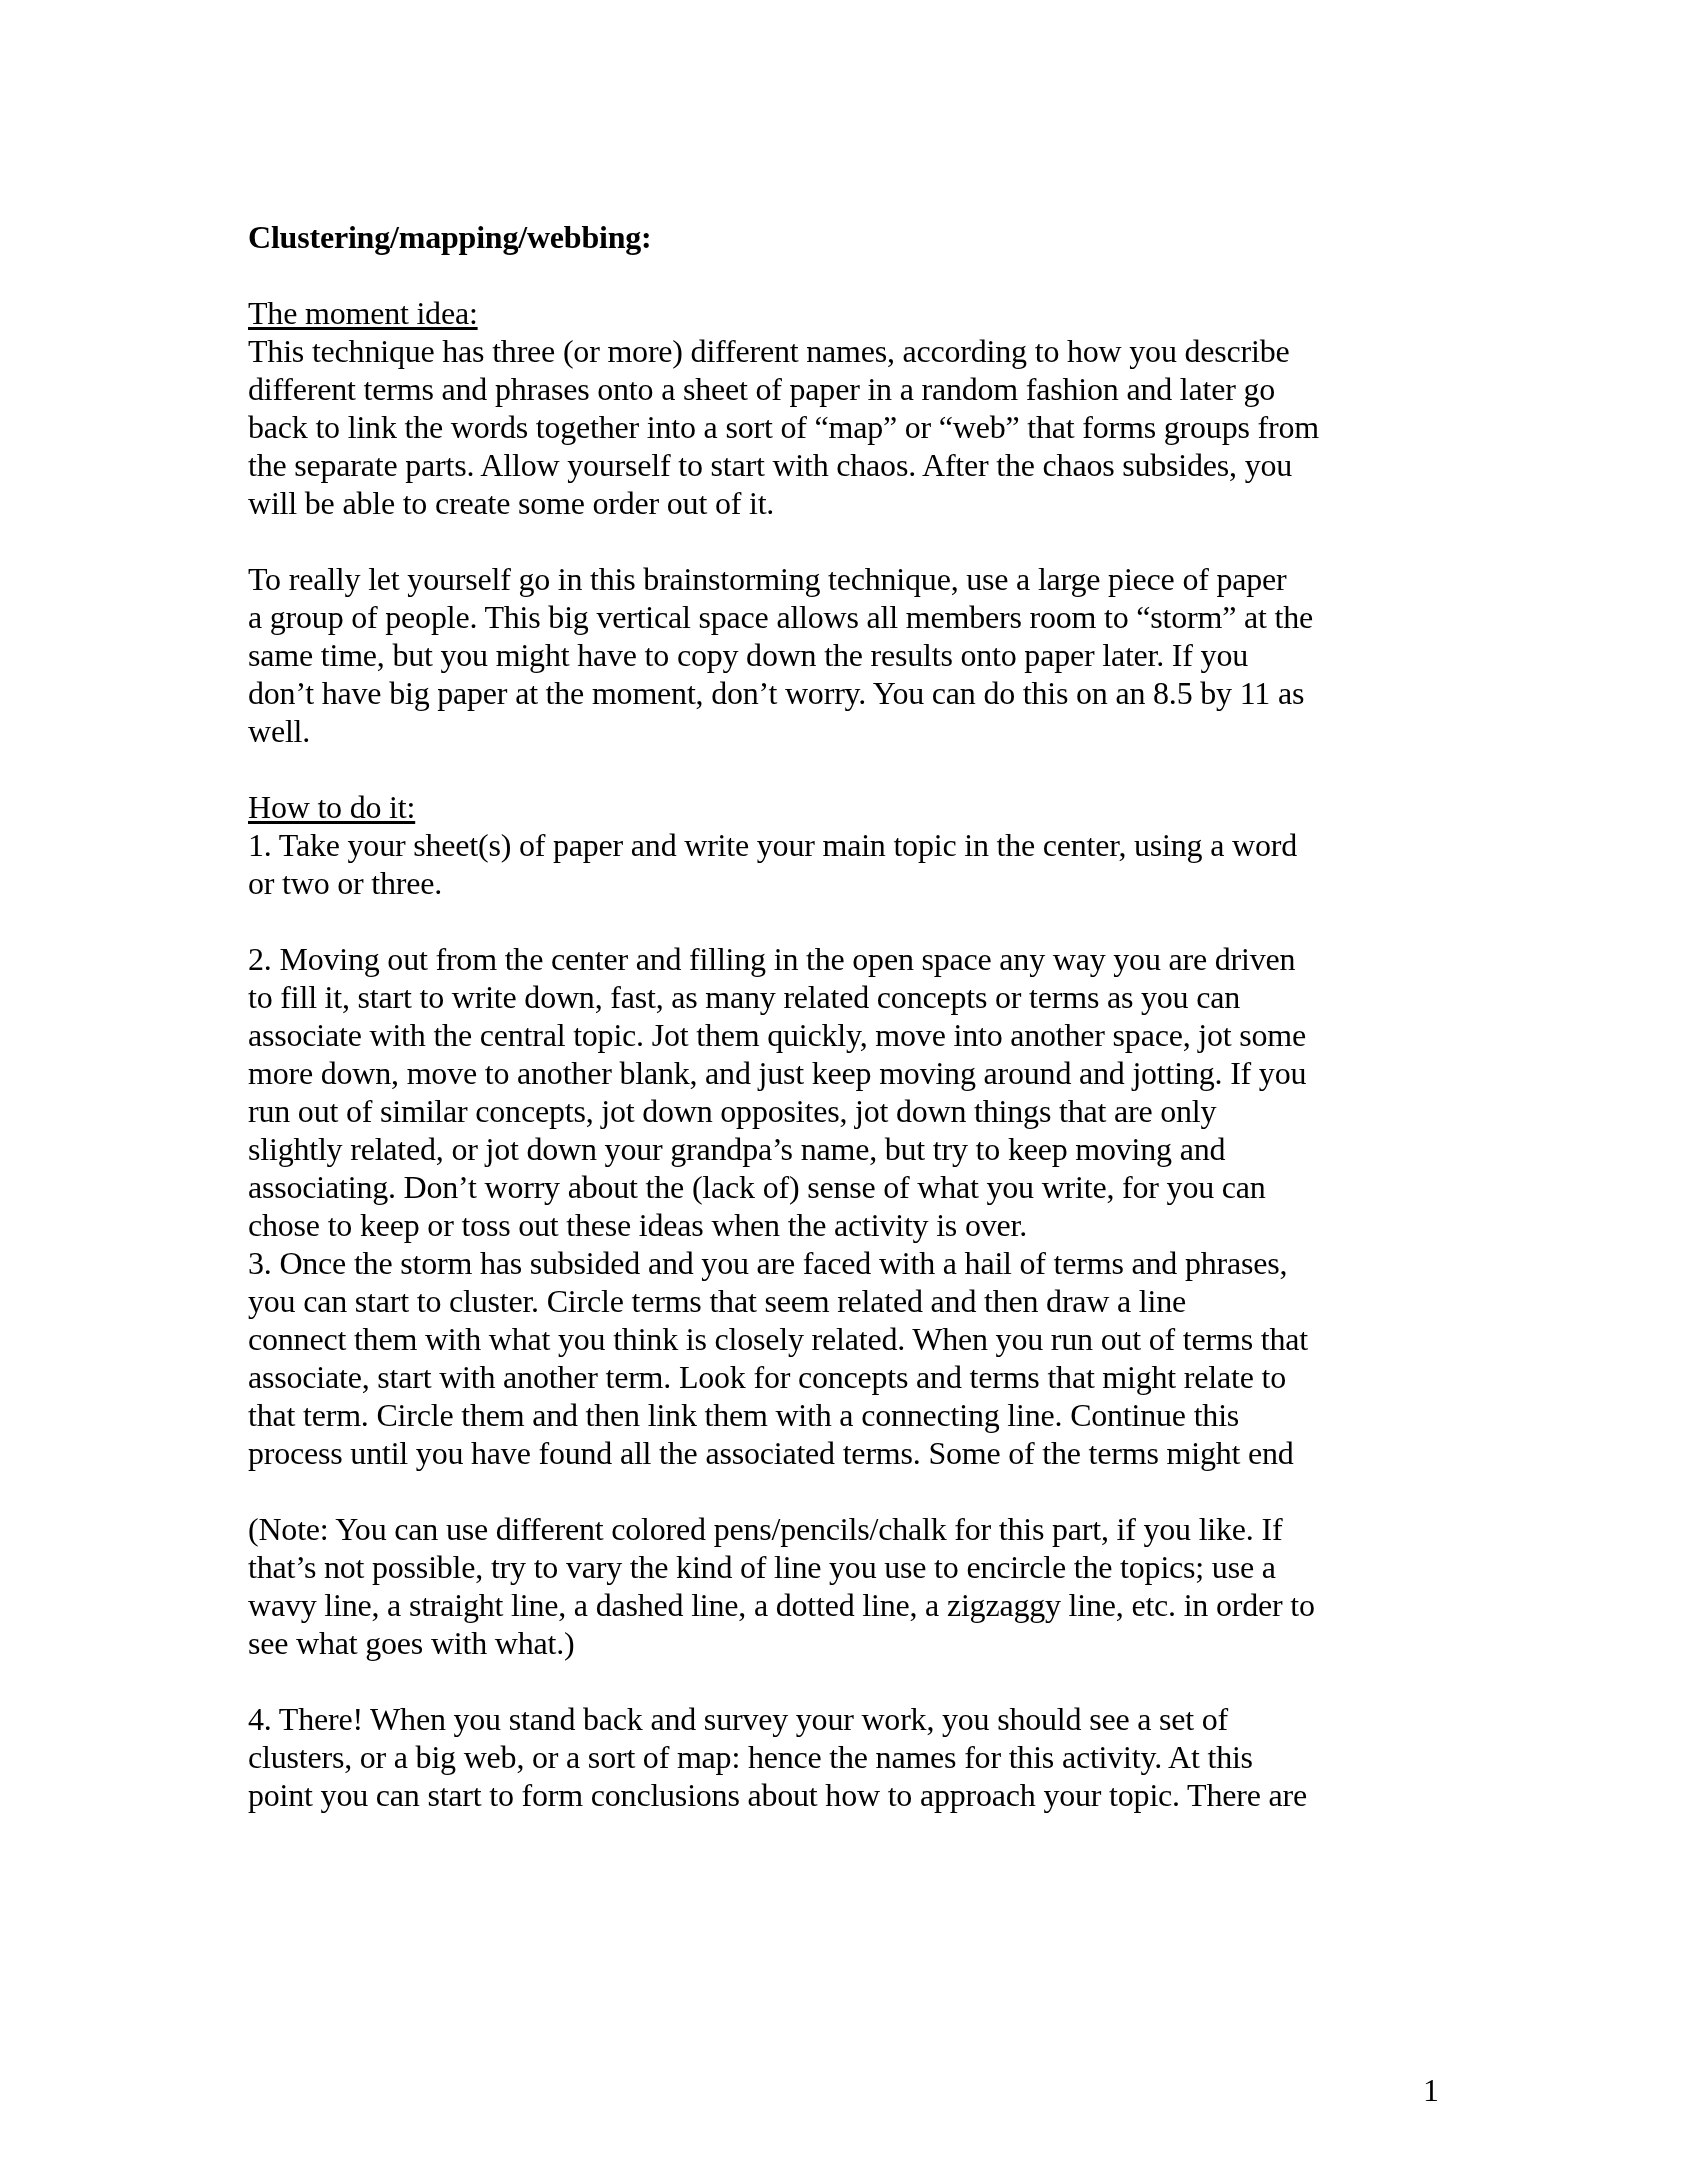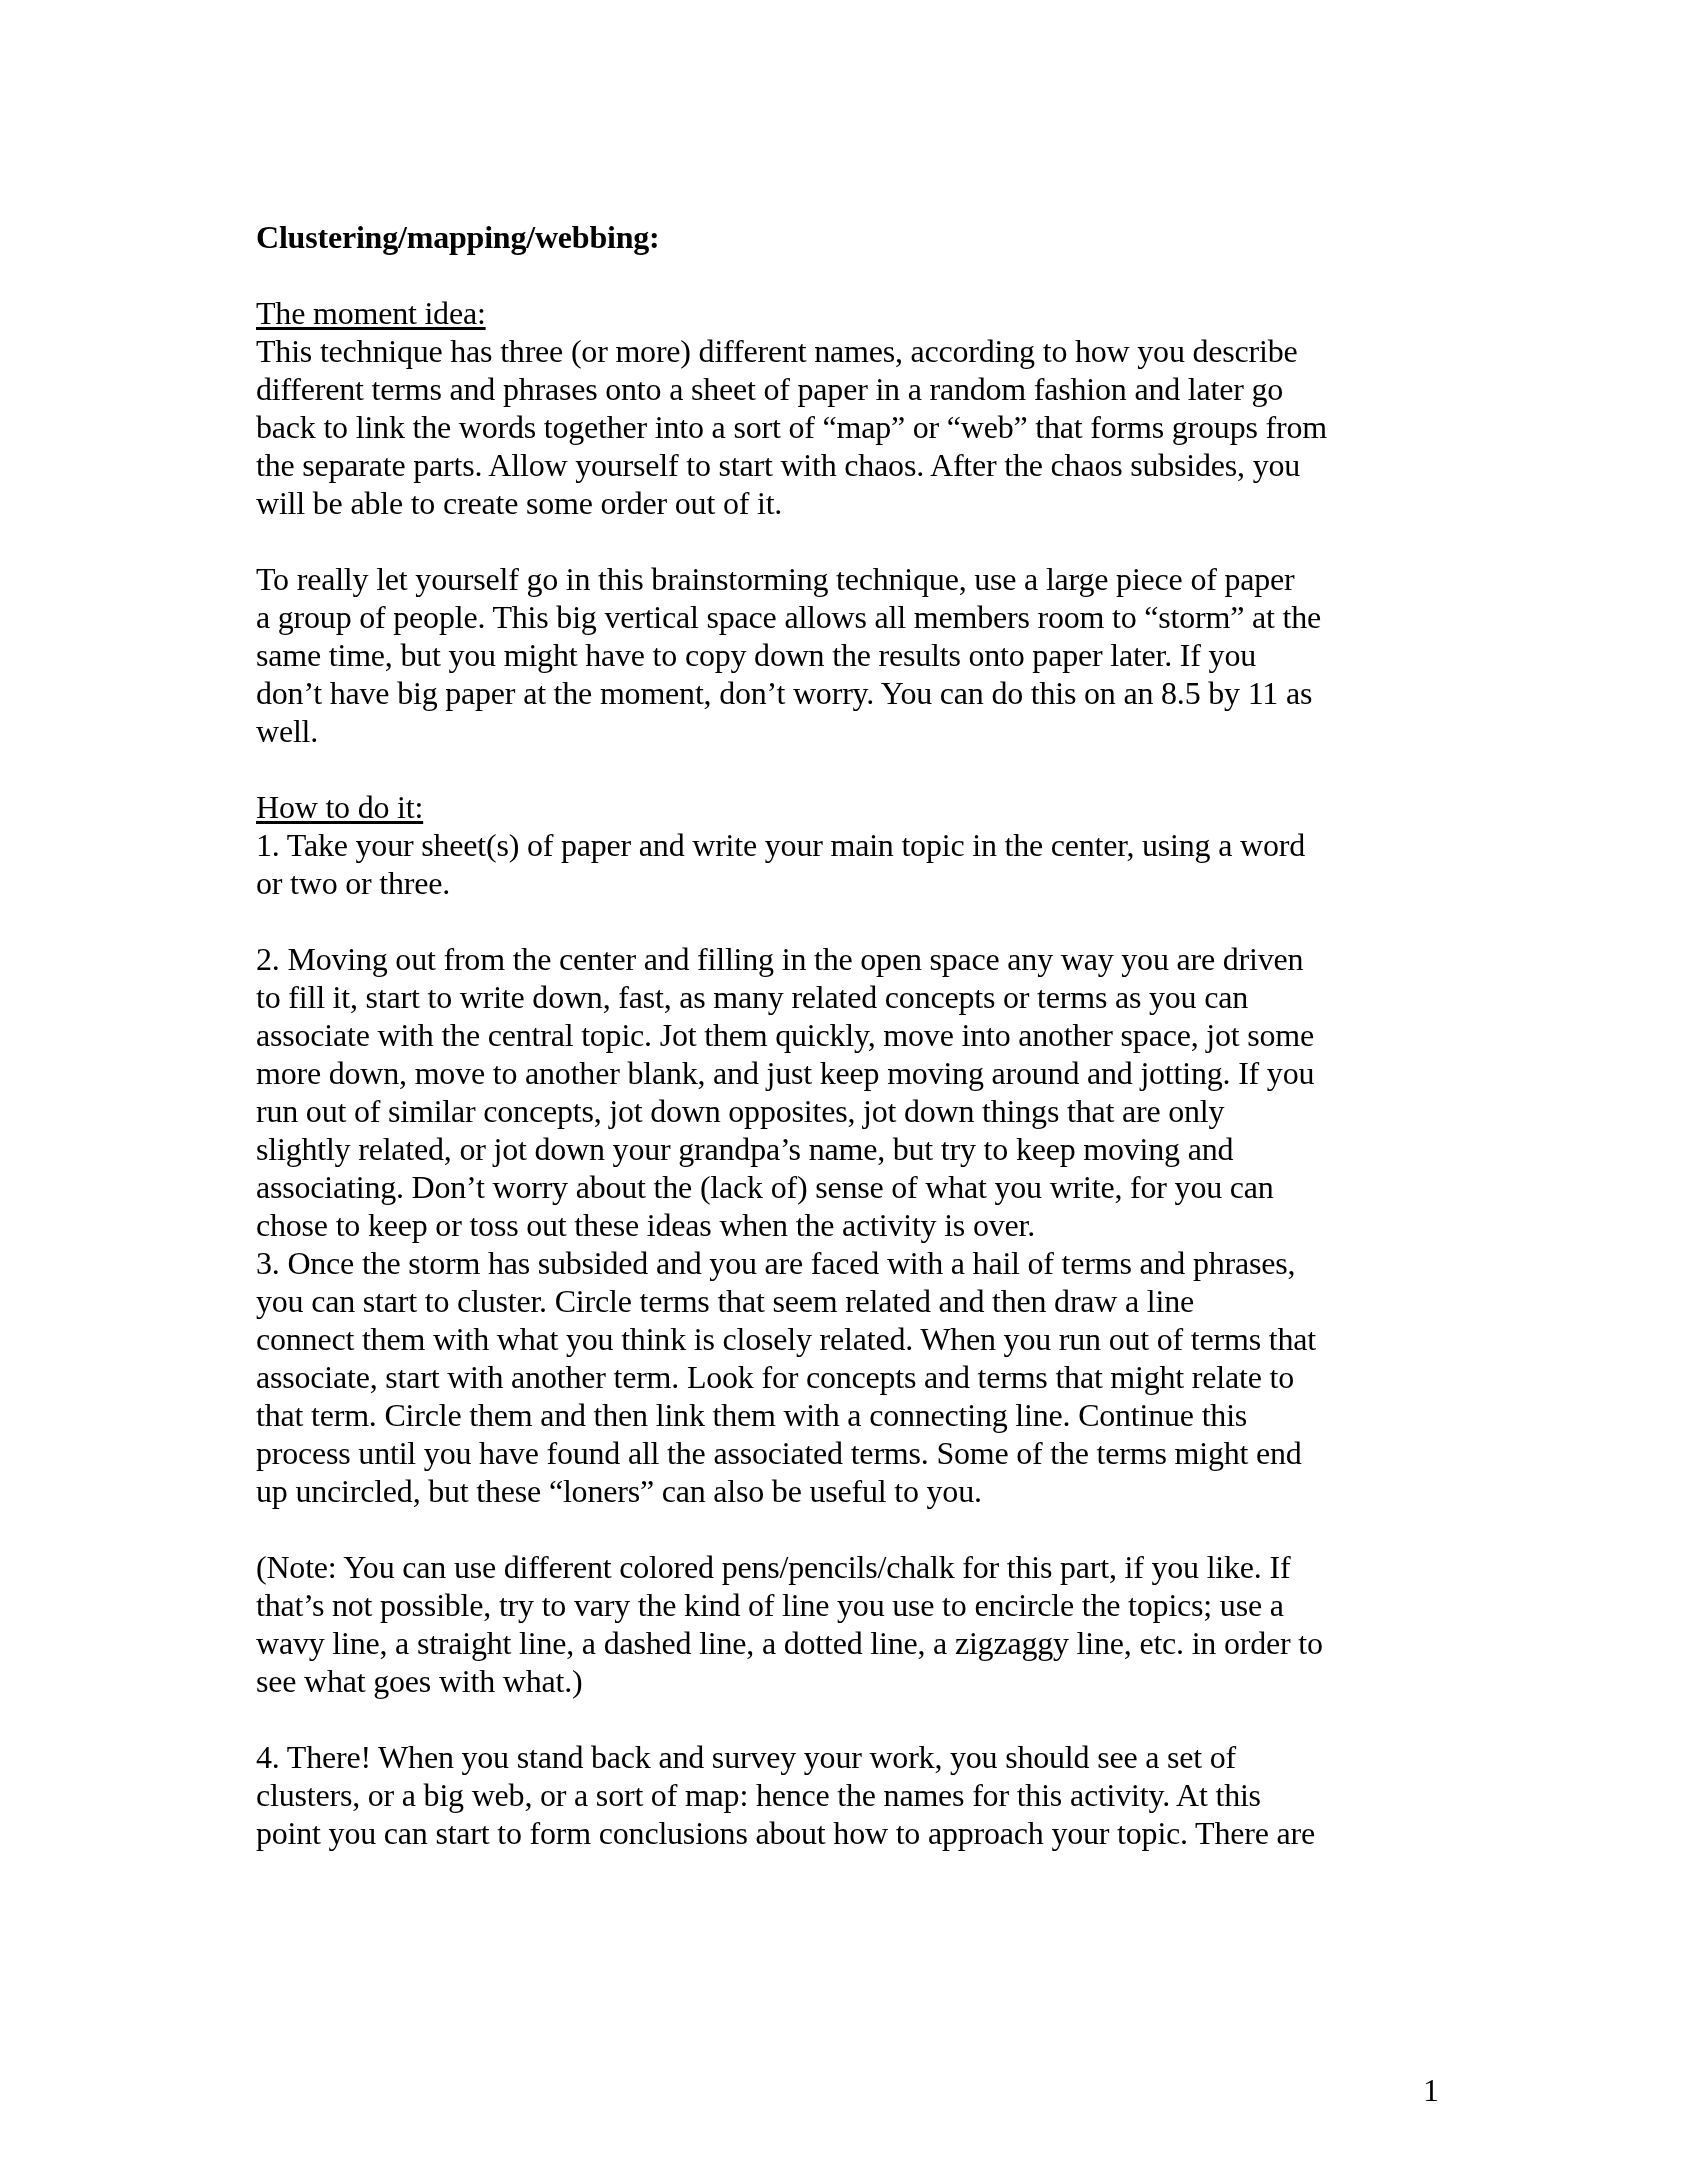--- a/index.html
+++ b/index.html
@@ -10,21 +10,20 @@
     position: relative;
     font-family: "Liberation Serif", "DejaVu Serif", serif;
     color: #000000;
     overflow: hidden;
   }
   .content {
     position: absolute;
     left: 248px;
     top: 218px;
     width: 1200px;
-    margin-left: 8px;
   }
   .line {
     font-size: 32px;
     line-height: 38px;
     height: 38px;
     white-space: pre;
     letter-spacing: -0.2px;
   }
   .line.title { font-weight: bold; }
   .line.heading { text-decoration: underline; text-underline-offset: 3.3px; }
@@ -69,21 +68,20 @@
     <div class="line">run out of similar concepts, jot down opposites, jot down things that are only</div>
     <div class="line">slightly related, or jot down your grandpa’s name, but try to keep moving and</div>
     <div class="line">associating. Don’t worry about the (lack of) sense of what you write, for you can</div>
     <div class="line">chose to keep or toss out these ideas when the activity is over.</div>
     <div class="line">3. Once the storm has subsided and you are faced with a hail of terms and phrases,</div>
     <div class="line">you can start to cluster. Circle terms that seem related and then draw a line</div>
     <div class="line">connect them with what you think is closely related. When you run out of terms that</div>
     <div class="line">associate, start with another term. Look for concepts and terms that might relate to</div>
     <div class="line">that term. Circle them and then link them with a connecting line. Continue this</div>
     <div class="line">process until you have found all the associated terms. Some of the terms might end</div>
-    <div class="line">up uncircled, but these “loners” can also be useful to you.</div>
     <div class="line spacer"></div>
     <div class="line">(Note: You can use different colored pens/pencils/chalk for this part, if you like. If</div>
     <div class="line">that’s not possible, try to vary the kind of line you use to encircle the topics; use a</div>
     <div class="line">wavy line, a straight line, a dashed line, a dotted line, a zigzaggy line, etc. in order to</div>
     <div class="line">see what goes with what.)</div>
     <div class="line spacer"></div>
     <div class="line">4. There! When you stand back and survey your work, you should see a set of</div>
     <div class="line">clusters, or a big web, or a sort of map: hence the names for this activity. At this</div>
     <div class="line">point you can start to form conclusions about how to approach your topic. There are</div>
   </div>

